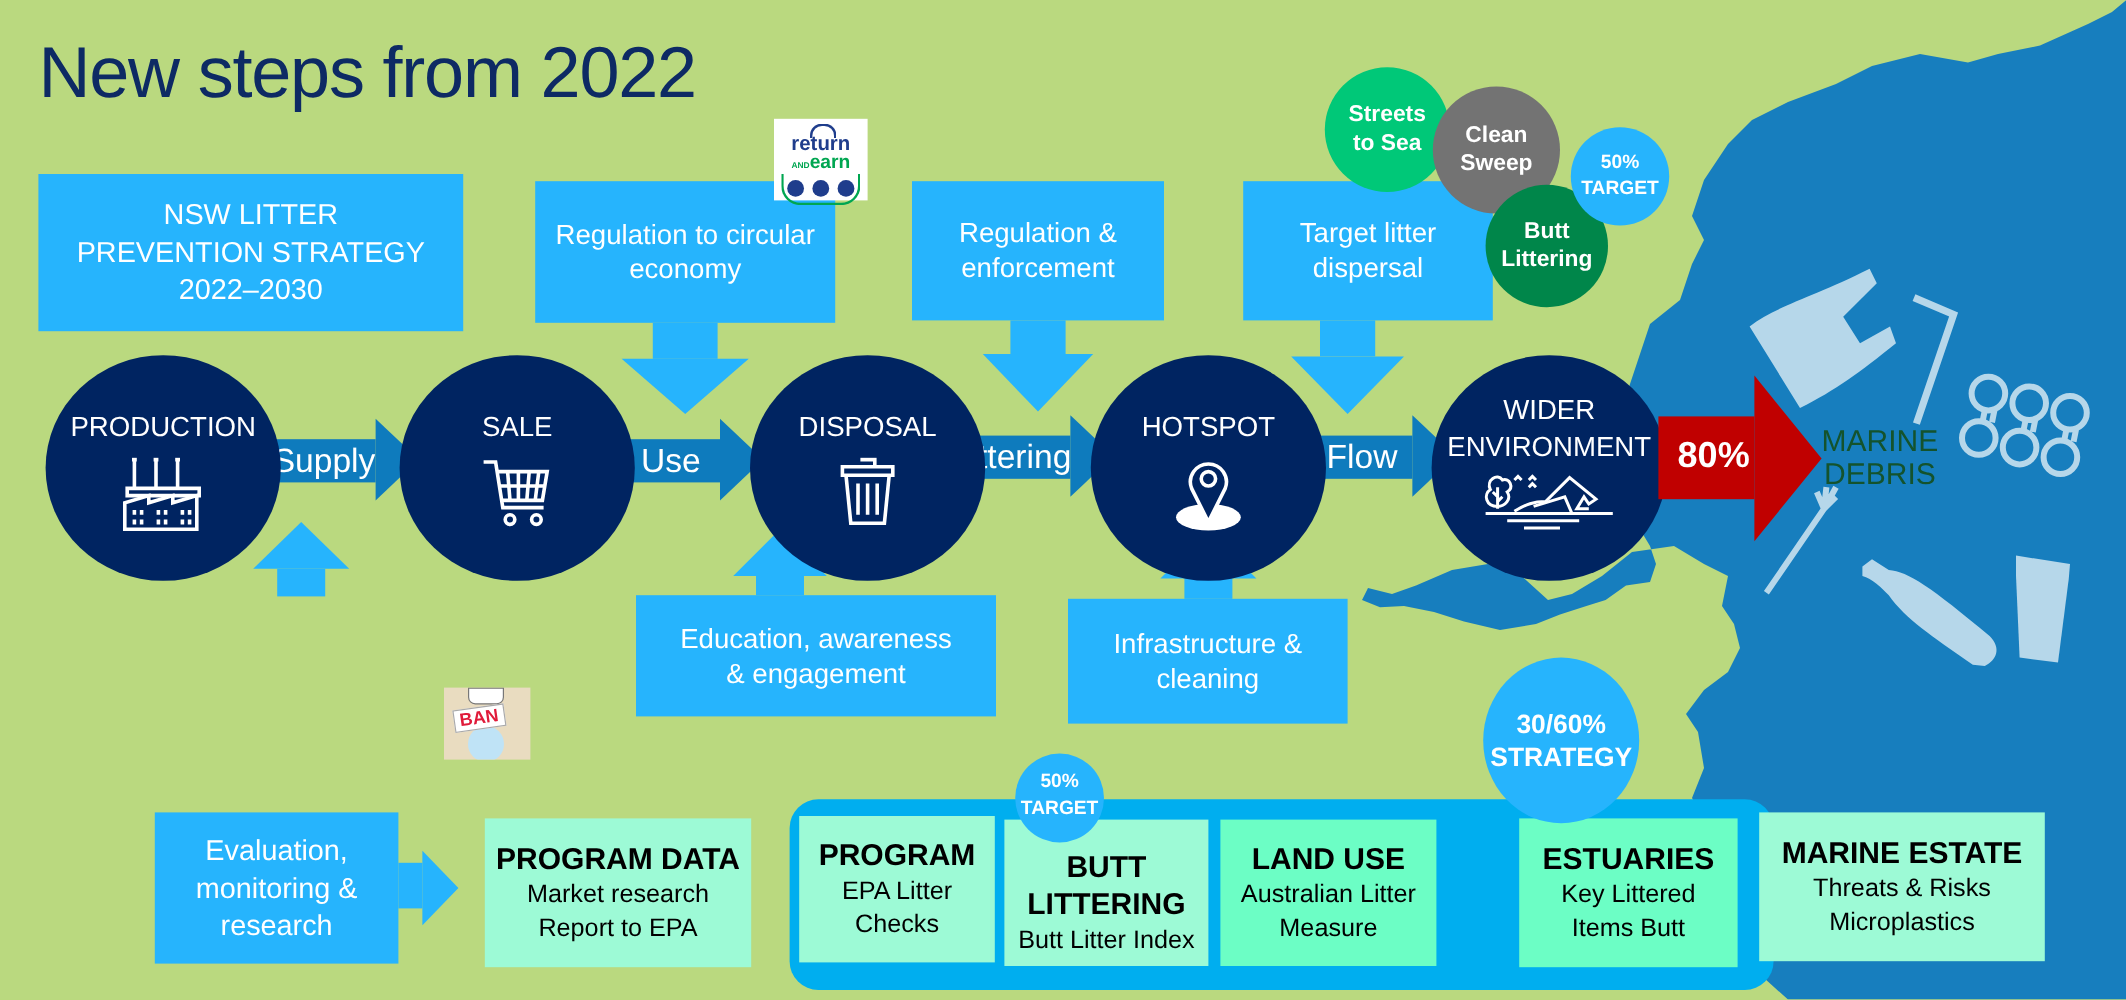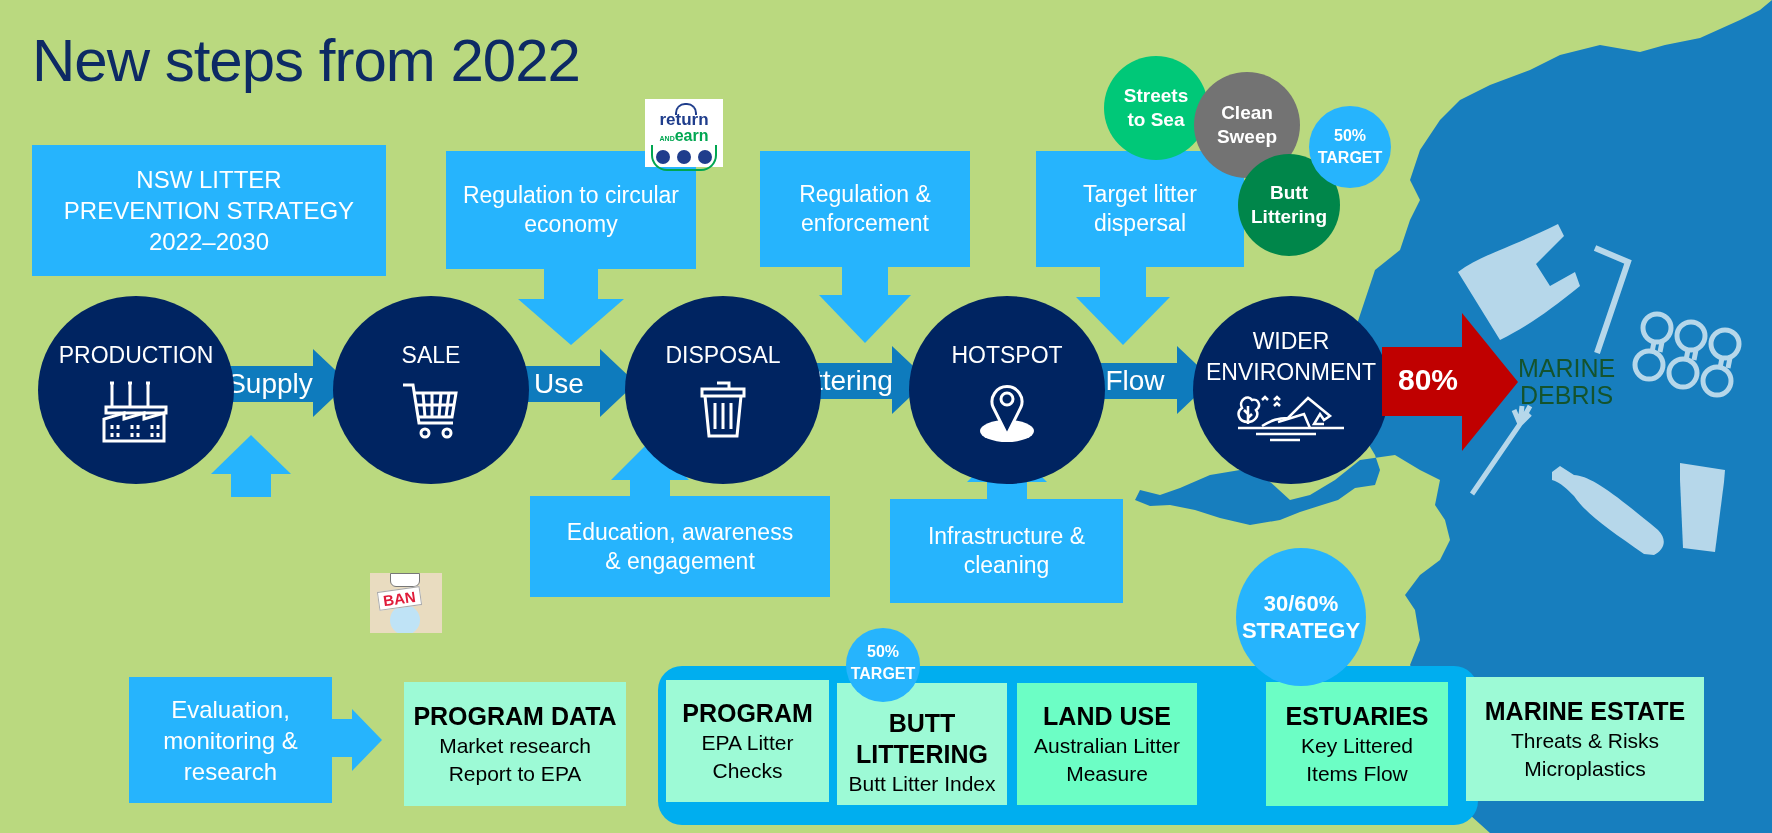--- a/index.html
+++ b/index.html
@@ -240,21 +240,21 @@
   <span>Butt Litter Index</span>
 </div>
 <div class="abs mint mint2" style="left:1017px;top:683px;width:180px;height:122px;">
   <span class="h">LAND USE</span>
   <span>Australian Litter</span>
   <span>Measure</span>
 </div>
 <div class="abs mint mint2" style="left:1266px;top:682px;width:182px;height:124px;">
   <span class="h">ESTUARIES</span>
   <span>Key Littered</span>
-  <span>Items Flow</span>
+  <span>Items Butt</span>
 </div>
 
 <div class="abs bubble" style="left:846px;top:628px;width:74px;height:74px;background:#26b4fd;font-size:16px;line-height:22px;flex-direction:column;padding-bottom:4px;box-sizing:border-box;">
   <span>50%</span>
   <span>TARGET</span>
 </div>
 <div class="abs bubble" style="left:1236px;top:548px;width:130px;height:138px;background:#26b4fd;font-size:22px;line-height:27px;flex-direction:column;">
   <span>30/60%</span>
   <span>STRATEGY</span>
 </div>

